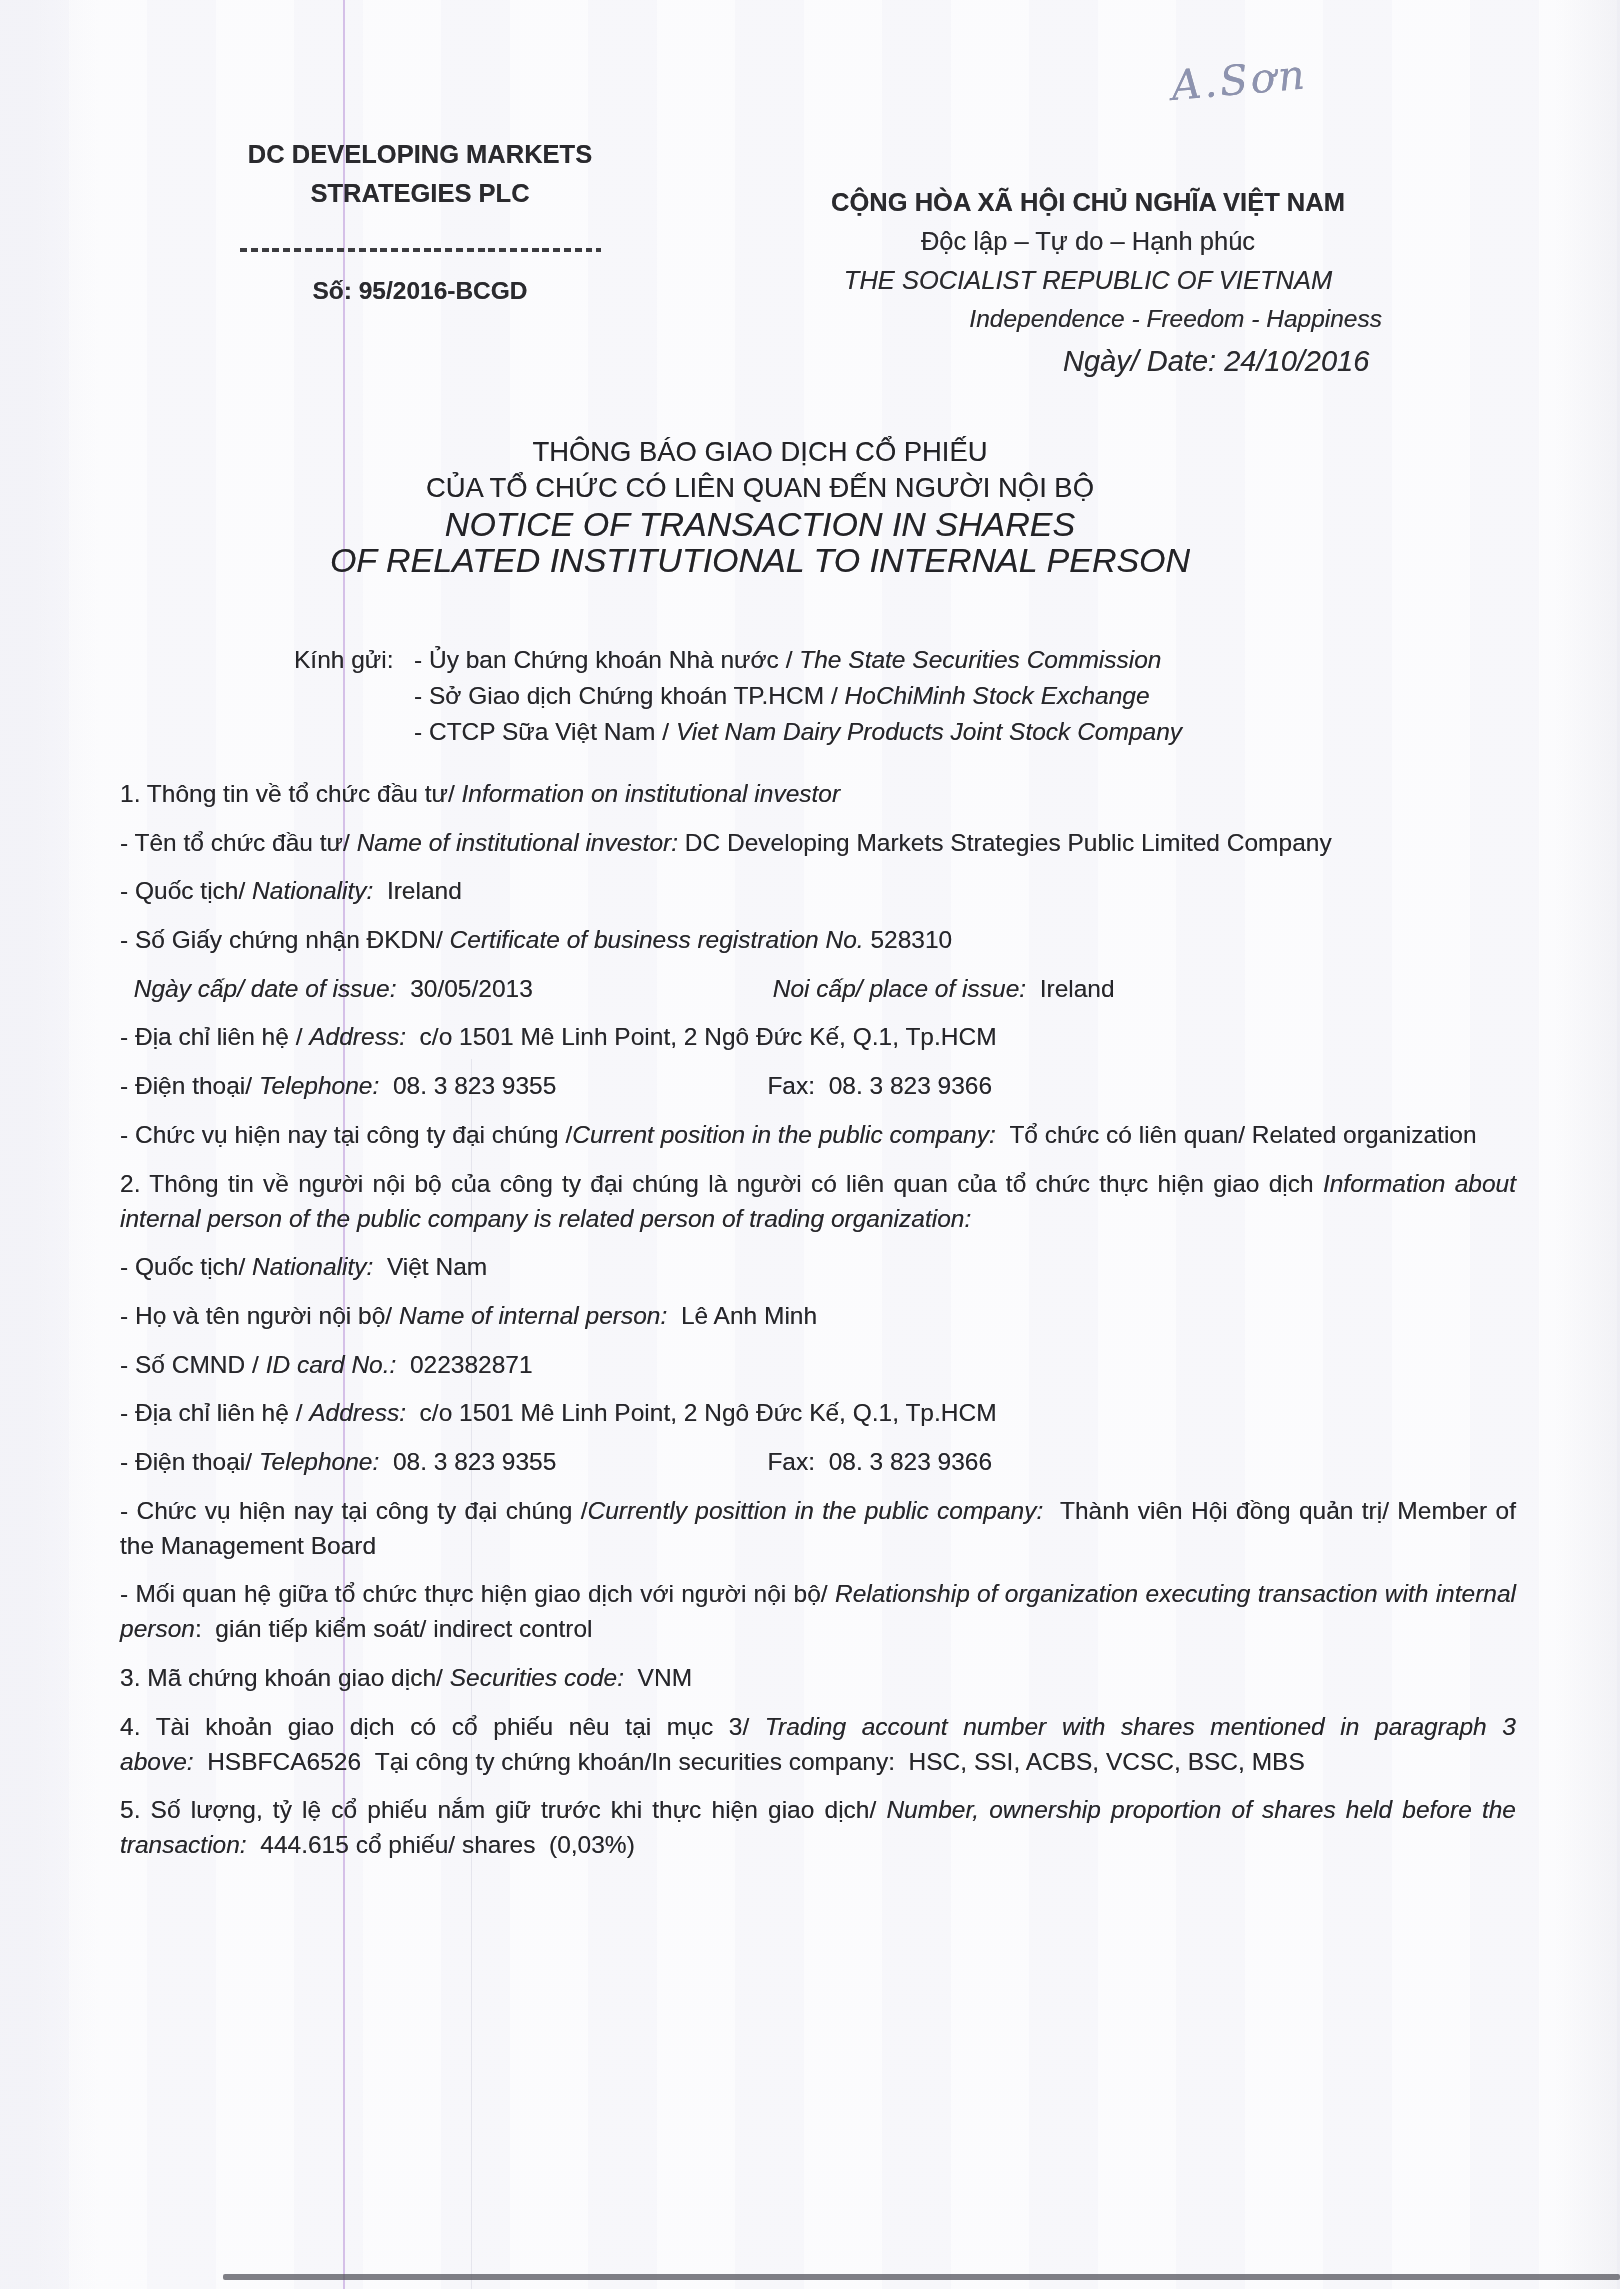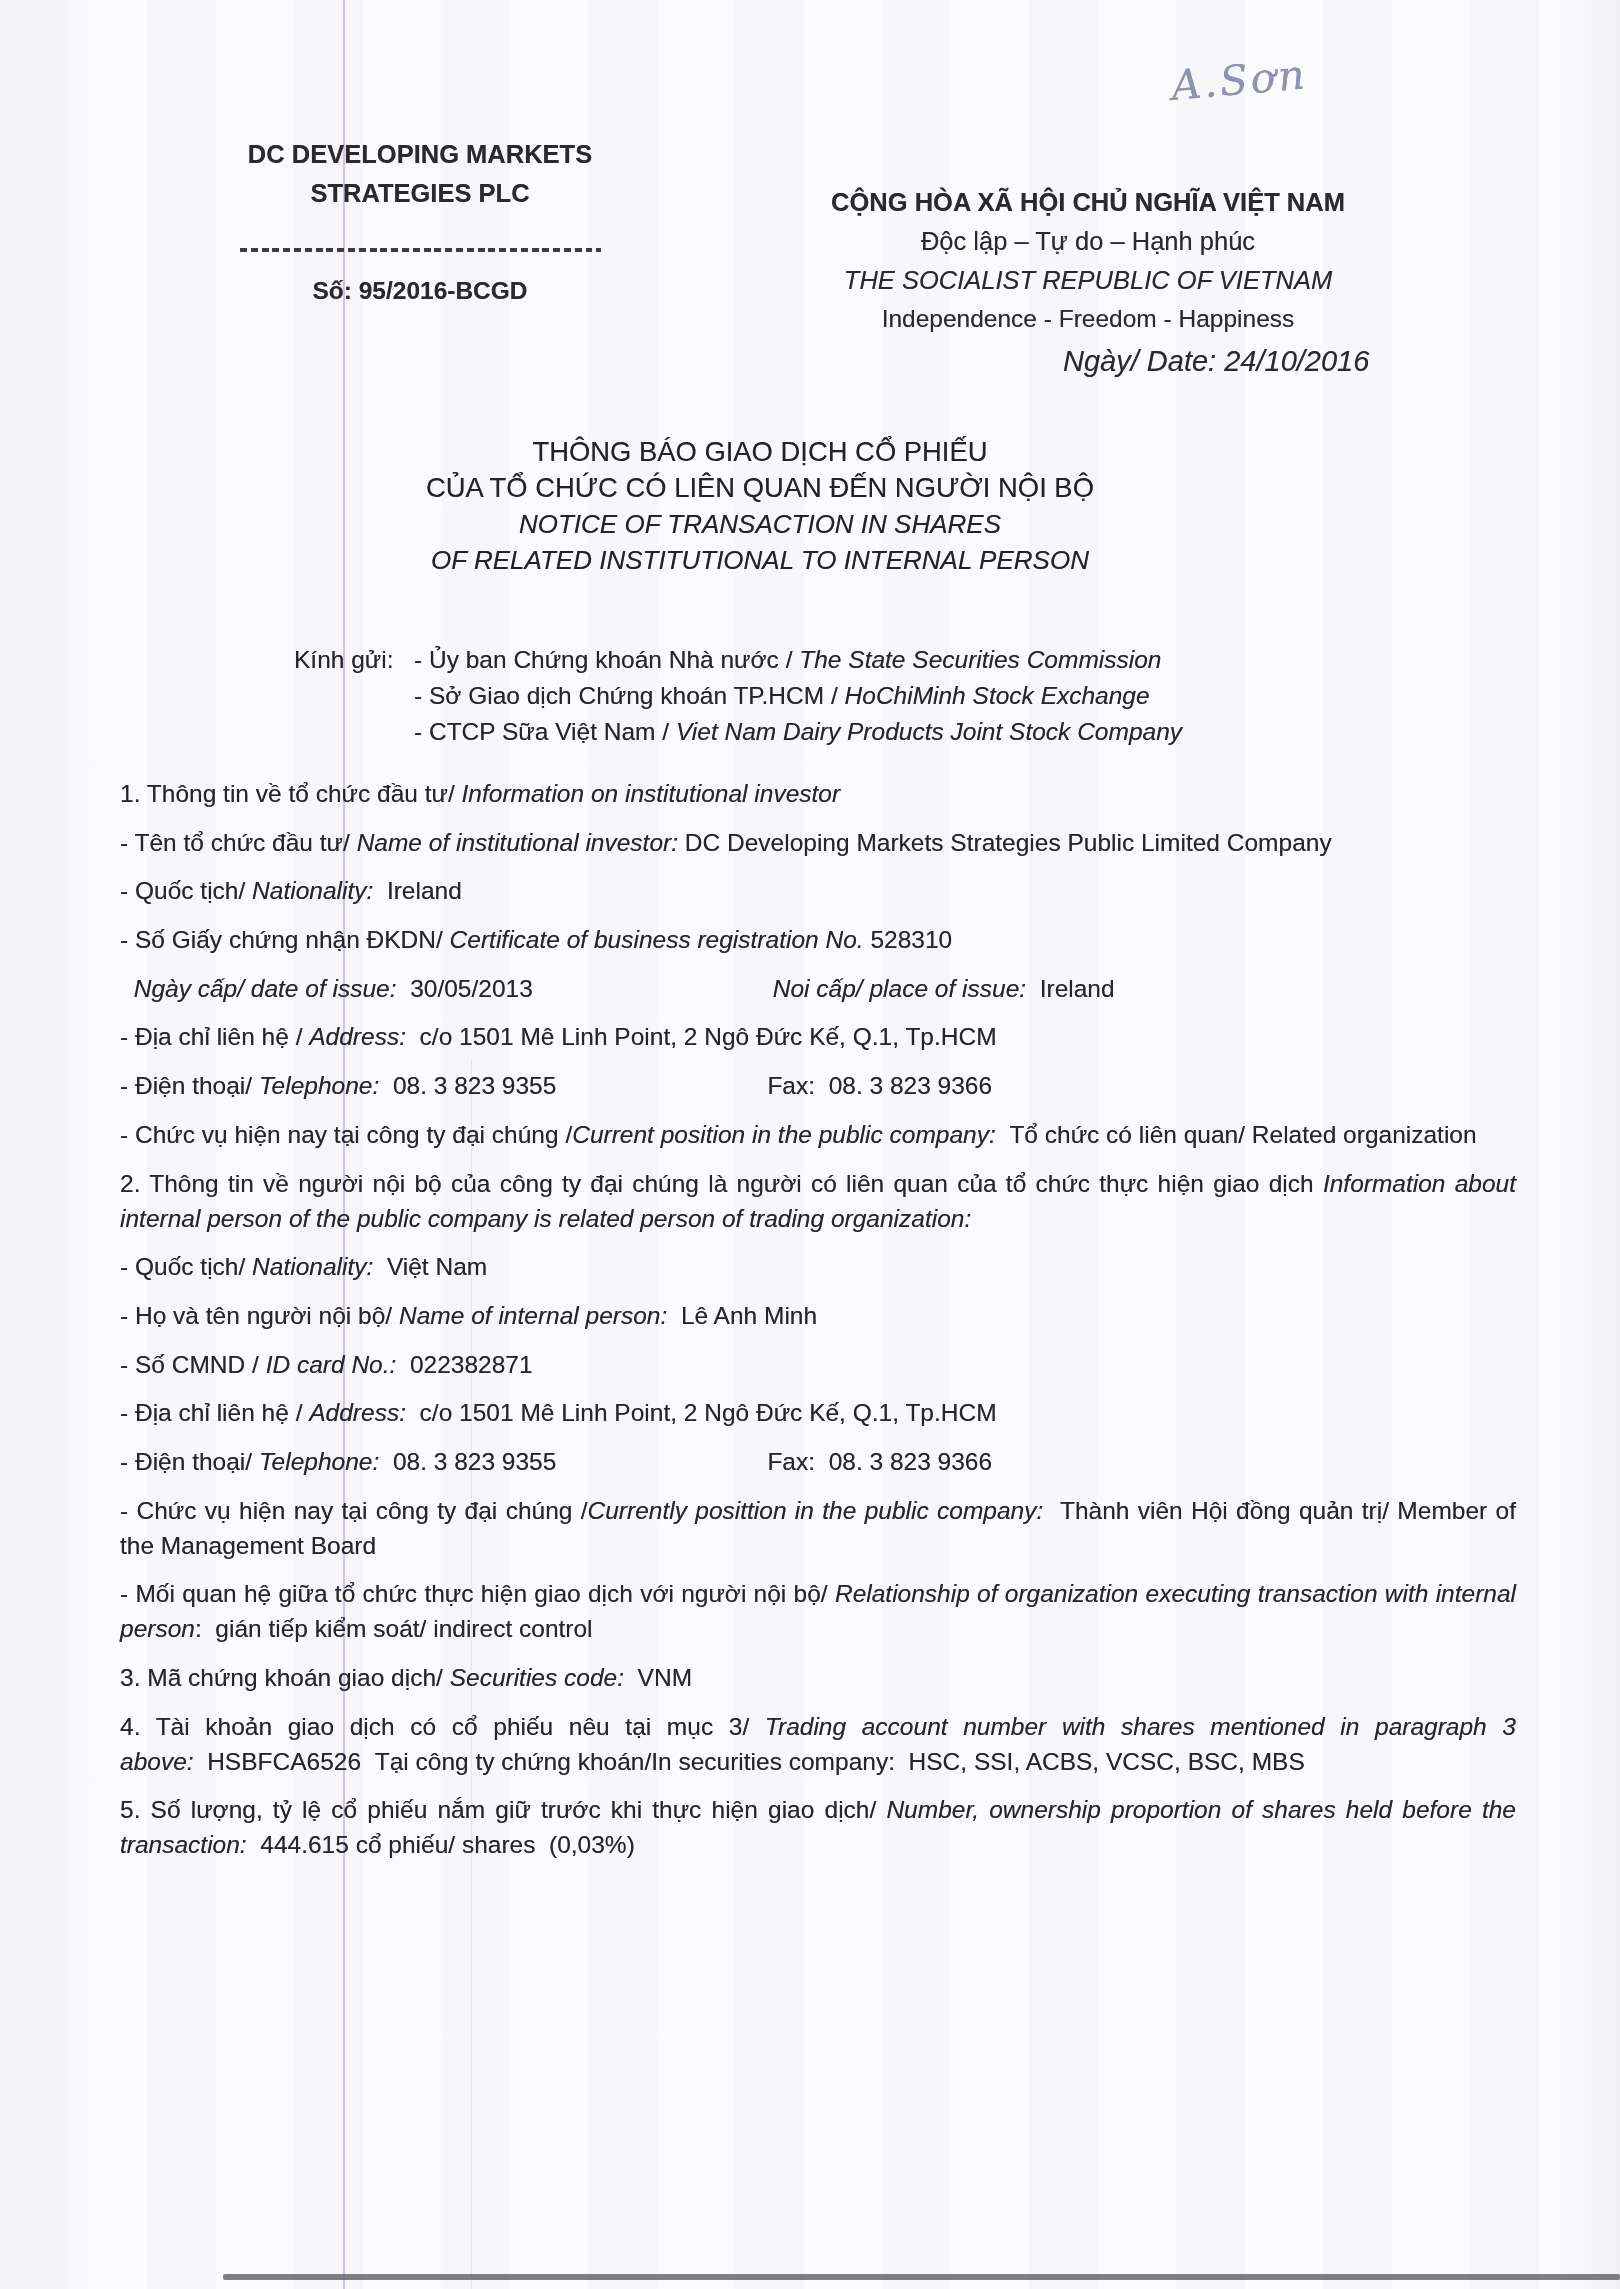--- a/index.html
+++ b/index.html
@@ -50,32 +50,32 @@
     background:repeating-linear-gradient(90deg,#3c3c40 0 6.9px, rgba(0,0,0,0) 6.9px 10.8px);
   }
   .hdr-left .refno{ margin-top:25.5px; font-weight:bold; font-size:24.5px; color:#2a2a2e; text-align:center; }
 
   .hdr-right{
     position:absolute; left:794px; top:135px; width:588px; text-align:center; color:#2a2a2e;margin-top:48px;
   }
   .hdr-right .l1{ font-weight:bold; font-size:25.5px; line-height:39px; }
   .hdr-right .l2{ font-size:25.5px; line-height:39px; }
   .hdr-right .l3{ font-style:italic; font-size:25.5px; line-height:39px; }
-  .hdr-right .l4{ font-size:24.5px; line-height:37px; }
+  .hdr-right .l4{ font-style:italic; font-size:24.5px; line-height:37px;text-align:right; }
 
   .date-line{
     position:absolute; left:1063px; top:345px; width:412px;
     font-style:italic; font-size:29px; color:#2a2a2e;
   }
 
   .doc-title{
     position:absolute; left:118px; top:434px; width:1284px; text-align:center; color:#232327;
   }
   .doc-title .t1{ font-weight:normal; font-size:27.4px; line-height:36px; }
-  .doc-title .t2{ font-style:italic; font-size:26px; line-height:36px;text-align:center; }
+  .doc-title .t2{ font-style:italic; font-size:34px; line-height:36px;text-align:center; }
 
   .recipients{
     position:absolute; left:294px; top:642px; display:flex; font-size:24.5px; line-height:36px;
   }
   .recipients .label{ width:120px; flex:none; }
   .recipients .items div{ white-space:nowrap; }
 
   .body-block{
     position:absolute; left:120px; top:776px; width:1396px;
     font-size:24.5px; line-height:35px;

